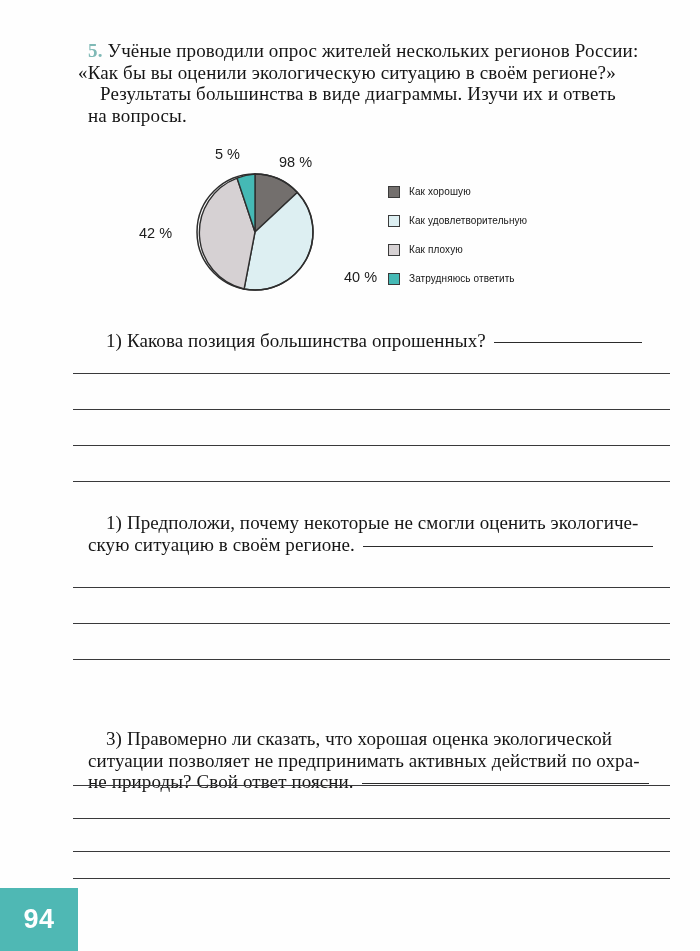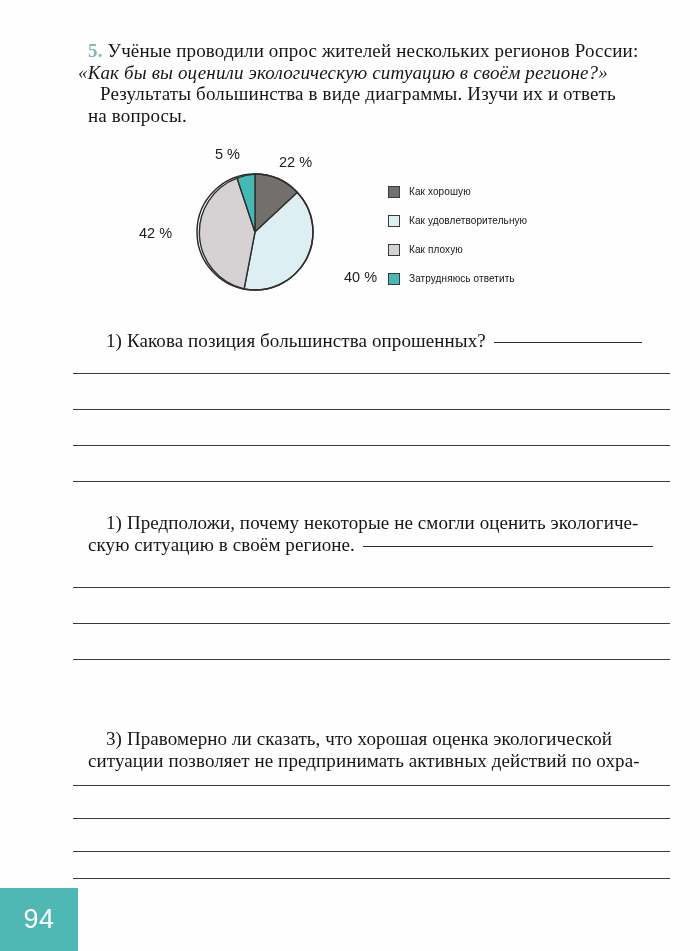--- a/index.html
+++ b/index.html
@@ -35,21 +35,21 @@
     line-height: 21.5px;
     letter-spacing: 0.15px;
     white-space: nowrap;
   }
   .task-num {
     color: #7fb9b6;
     font-weight: 700;
     margin-right: 5px;
   }
   .indent-1 { padding-left: 0px; }
-  .indent-2 { padding-left: 0px; margin-left: -10px; font-style: italic; }
+  .indent-2 { padding-left: 0px; margin-left: -10px; }
   .indent-3 { padding-left: 12px; }
   .indent-4 { padding-left: 0px; }
 
   
   .chart-area {
     position: absolute;
     left: 130px;
     top: 140px;
     width: 500px;
     height: 170px;
@@ -137,21 +137,21 @@
     width: 78px;
     height: 63px;
     background: #4fb8b4;
     display: flex;
     align-items: center;
     justify-content: center;
   }
   .page-num {
     font-family: "Liberation Sans", sans-serif;
     font-size: 27px;
-    font-weight: 400;
+    font-weight: 700;
     color: #ffffff;
     letter-spacing: 0.5px;
   }
 </style>
 </head>
 <body>
 
 <div class="page">
 
   <div class="task-block">
@@ -173,21 +173,21 @@
         <path d="M 60 60 L 102.3 20.4 A 58 58 0 0 1 49.1 117.0 Z" fill="#ddeff2" stroke="#2e2e2e" stroke-width="1.4"></path>
 
         <path d="M 60 60 L 49.1 117.0 A 58 58 0 0 1 42.1 6.2 Z" fill="#d6d1d3" stroke="#2e2e2e" stroke-width="1.4"></path>
 
         <path d="M 60 60 L 42.1 6.2 A 58 58 0 0 1 60 2 Z" fill="#45b9b5" stroke="#2e2e2e" stroke-width="1.4"></path>
         <circle cx="60" cy="60" r="58" fill="none" stroke="#2e2e2e" stroke-width="1.5"></circle>
       </svg>
     </div>
 
     <span class="pct pct-5">5 %</span>
-    <span class="pct pct-13">22 %</span>
+    <span class="pct pct-13">98 %</span>
     <span class="pct pct-40">40 %</span>
     <span class="pct pct-42">42 %</span>
 
     <div class="legend">
       <div class="legend-row">
         <span class="swatch" style="background:#736f6d"></span>
         <span class="legend-label">Как хорошую</span>
       </div>
       <div class="legend-row">
         <span class="swatch" style="background:#ddeff2"></span>
@@ -220,20 +220,23 @@
       <span>скую ситуацию в своём регионе.</span><span class="inline-rule" style="width:290px;"></span>
     </div>
   </div>
   <div class="rule" style="top:587px;"></div>
   <div class="rule" style="top:623px;"></div>
   <div class="rule" style="top:659px;"></div>
 
   <div class="q-block" style="top:728px;">
     <div class="q-line q-first">3) Правомерно ли сказать, что хорошая оценка экологической</div>
     <div class="q-line">ситуации позволяет не предпринимать активных действий по охра-</div>
+    <div class="q-line">
+      <span>не природы? Свой ответ поясни.</span><span class="inline-rule" style="width:287px;"></span>
+    </div>
   </div>
   <div class="rule" style="top:785px;"></div>
   <div class="rule" style="top:818px;"></div>
   <div class="rule" style="top:851px;"></div>
   <div class="rule" style="top:878px;"></div>
 
   <div class="page-tab">
     <span class="page-num">94</span>
   </div>
 

